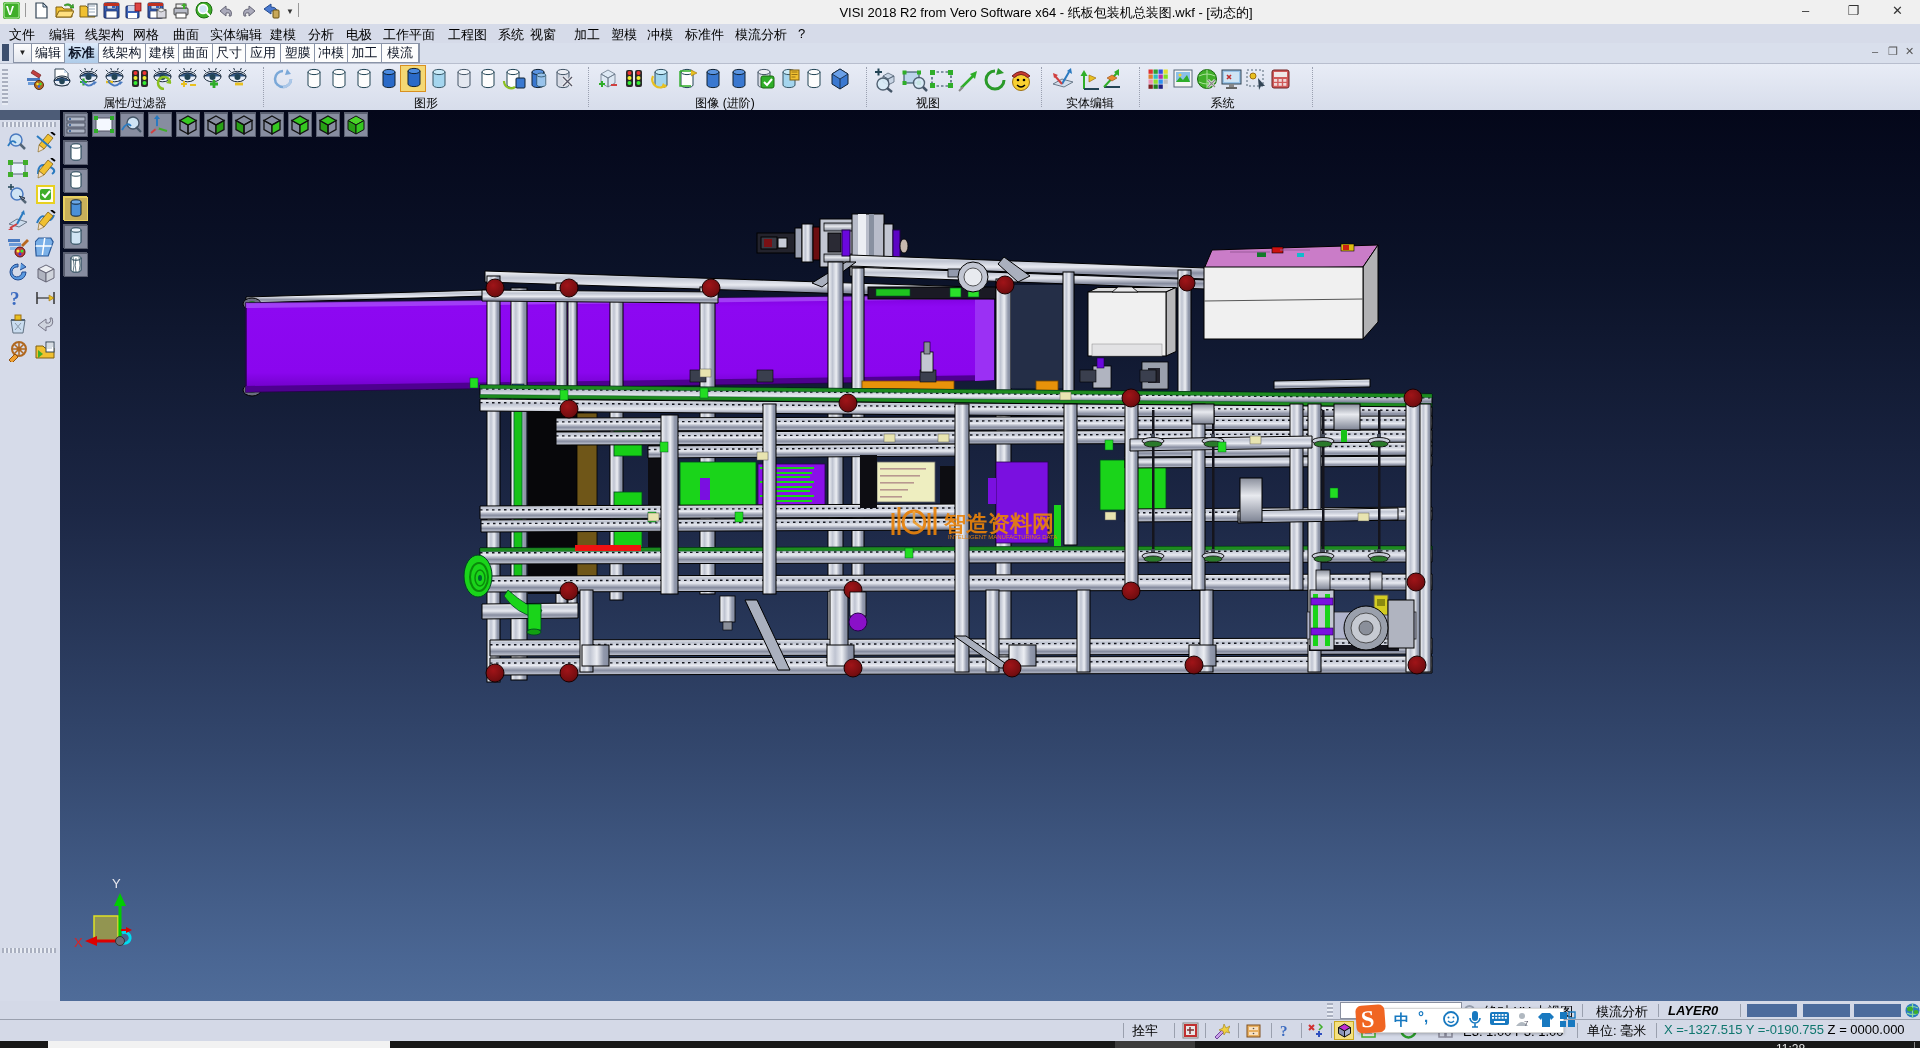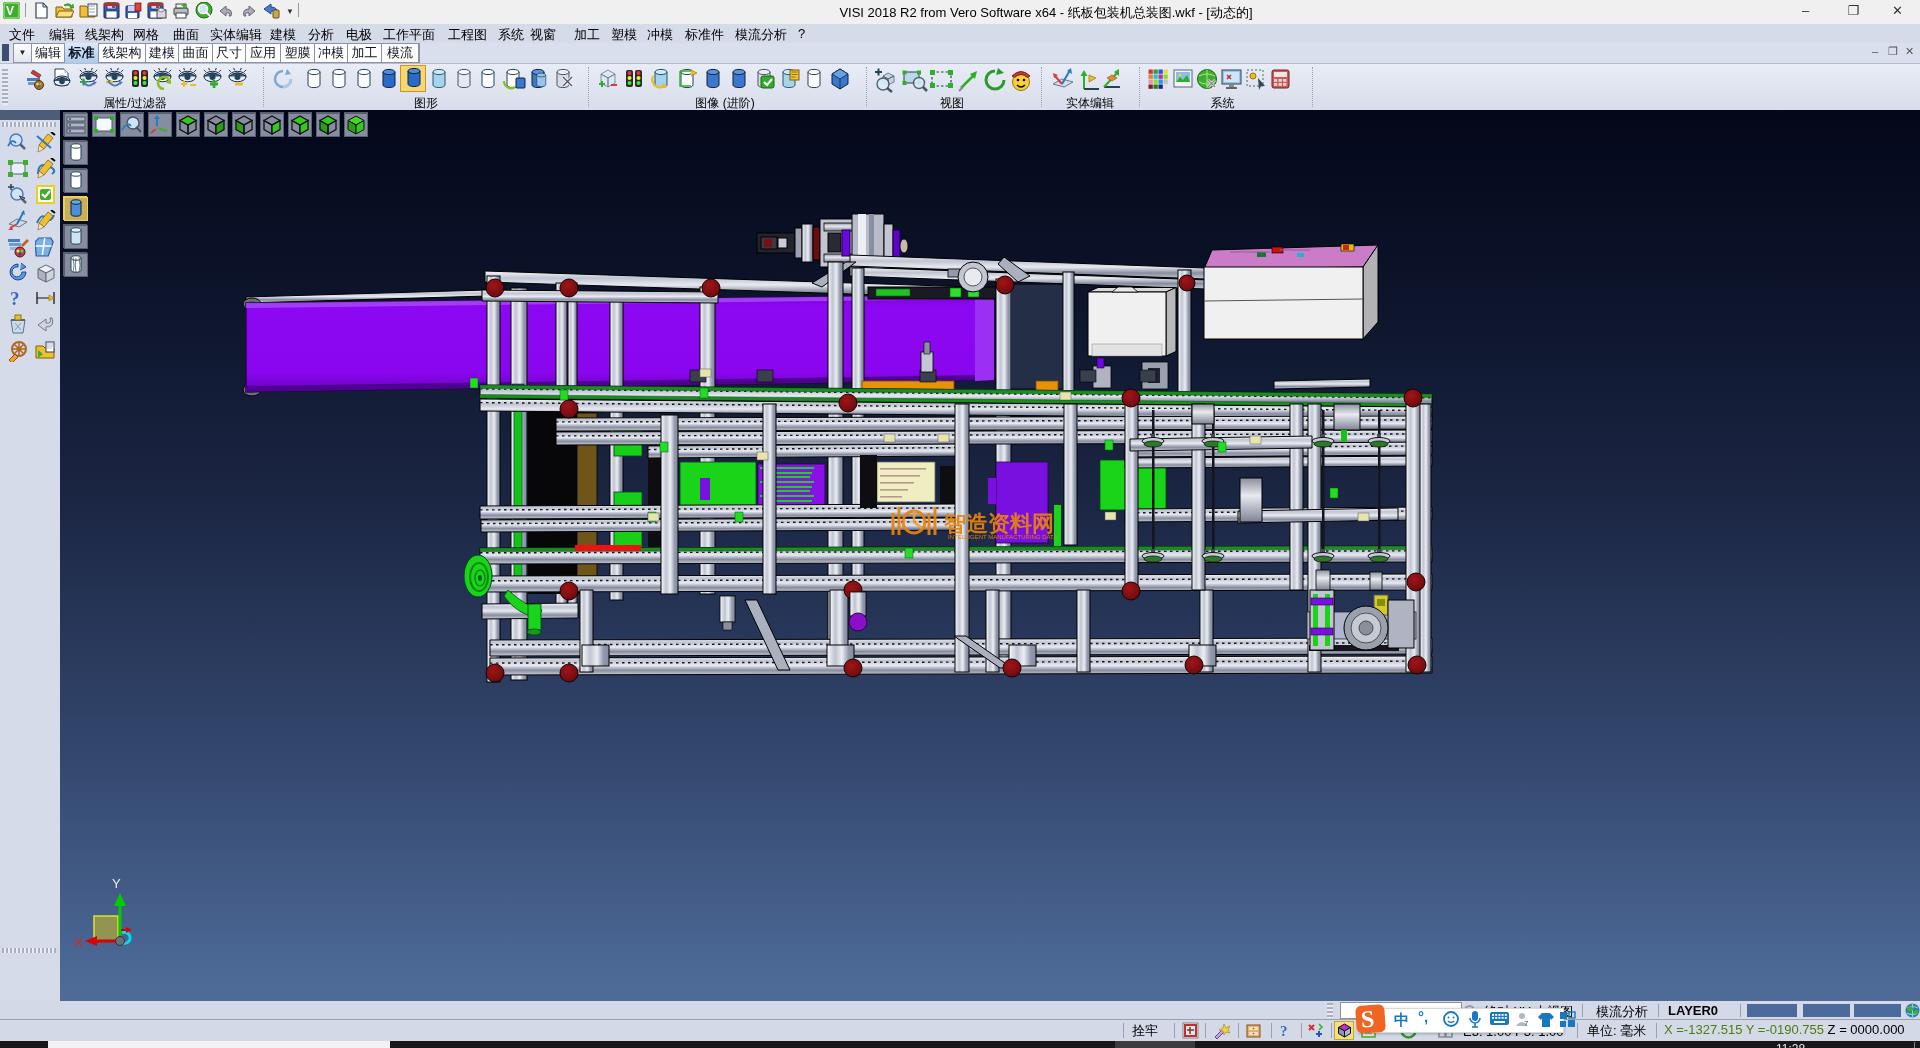--- a/index.html
+++ b/index.html
@@ -160,21 +160,21 @@
   <div id="tabgrip"></div>
   <div id="tab-dd">▼</div>
   <div class="mdibtn" style="left:1872px;">–</div>
   <div class="mdibtn" style="left:1888px;">❐</div>
   <div class="mdibtn" style="left:1905px;">✕</div>
 
   <div id="ribbon">
     <div class="rlabel" style="left:10px; width:250px;">属性/过滤器</div>
     <div class="rlabel" style="left:270px; width:312px;">图形</div>
     <div class="rlabel" style="left:592px; width:266px;">图像 (进阶)</div>
-    <div class="rlabel" style="left:872px; width:160px;">视图</div>
+    <div class="rlabel" style="left:848px; width:160px;">视图</div>
     <div class="rlabel" style="left:1045px; width:90px;">实体编辑</div>
     <div class="rlabel" style="left:1145px; width:155px;">系统</div>
     <div style="position:absolute;left:2px;top:5px;width:6px;height:36px;background:repeating-linear-gradient(#aab0c0 0 2px,#e8ecf4 2px 4px);"></div>
       <div class="rsep" style="left:263px;"></div>
     <div class="rsep" style="left:588px;"></div>
     <div class="rsep" style="left:866px;"></div>
     <div class="rsep" style="left:1041px;"></div>
     <div class="rsep" style="left:1139px;"></div>
     <div class="rsep" style="left:1312px;"></div>
     <div id="ribicons">
@@ -1161,23 +1161,23 @@
           <ellipse cx="11" cy="4" rx="5" ry="2.2" fill="#fff" stroke="#245"></ellipse>
           <path d="M8 3 q2 9 0 15 M11 4 q-1.5 8 0 14 M14 3 q2 9 0 15" stroke="#245" stroke-width="0.7" fill="none"></path>
         </svg></div>
     </div>
 
   <div id="status">
     <div id="statline"></div>
     <div class="cell" style="left:1132px; top:21px;">拴牢</div>
     <div class="cell" style="left:1484px; top:2px;">绝对 XY 上视图</div>
     <div class="cell" style="left:1596px; top:2px;">模流分析</div>
-    <div class="cell" style="left:1668px; top:2px; font-weight:bold;">LAYER0</div>
+    <div class="cell" style="left:1668px; top:2px; font-weight:bold;font-style:italic;">LAYER0</div>
     <div class="cell" style="left:1587px; top:21px;">单位: 毫米</div>
-    <div class="cell" style="left:1664px; top:21px;"><span style="color:#4d7c0f;">X =-1327.515 Y =-0190.755</span> Z = 0000.000</div>
+    <div class="cell" style="left:1664px; top:21px;"><span style="color:#0f766e;">X =-1327.515 Y =-0190.755</span> Z = 0000.000</div>
   <div id="statextra">
         <div style="position:absolute;left:1582px;top:3px;width:1px;height:13px;background:#9aa0ae;"></div>
         <div style="position:absolute;left:1658px;top:3px;width:1px;height:13px;background:#9aa0ae;"></div>
         <div style="position:absolute;left:1740px;top:3px;width:1px;height:13px;background:#9aa0ae;"></div>
         <div style="position:absolute;left:1340px;top:1px;width:122px;height:17px;background:#fff;border:1px solid #8a90a0;"></div>
         <div style="position:absolute;left:1464px;top:4px;width:11px;height:11px;border:2px solid #98a0b0;border-radius:50%;"></div>
         <div style="position:absolute;left:1327px;top:2px;width:6px;height:15px;background:repeating-linear-gradient(#aab0c0 0 2px,#e8ecf4 2px 4px);"></div>
         <div style="position:absolute;left:1747px;top:3px;width:50px;height:13px;background:#4c6b9c;"></div>
         <div style="position:absolute;left:1803px;top:3px;width:47px;height:13px;background:#4c6b9c;"></div>
         <div style="position:absolute;left:1854px;top:3px;width:47px;height:13px;background:#4c6b9c;"></div>

